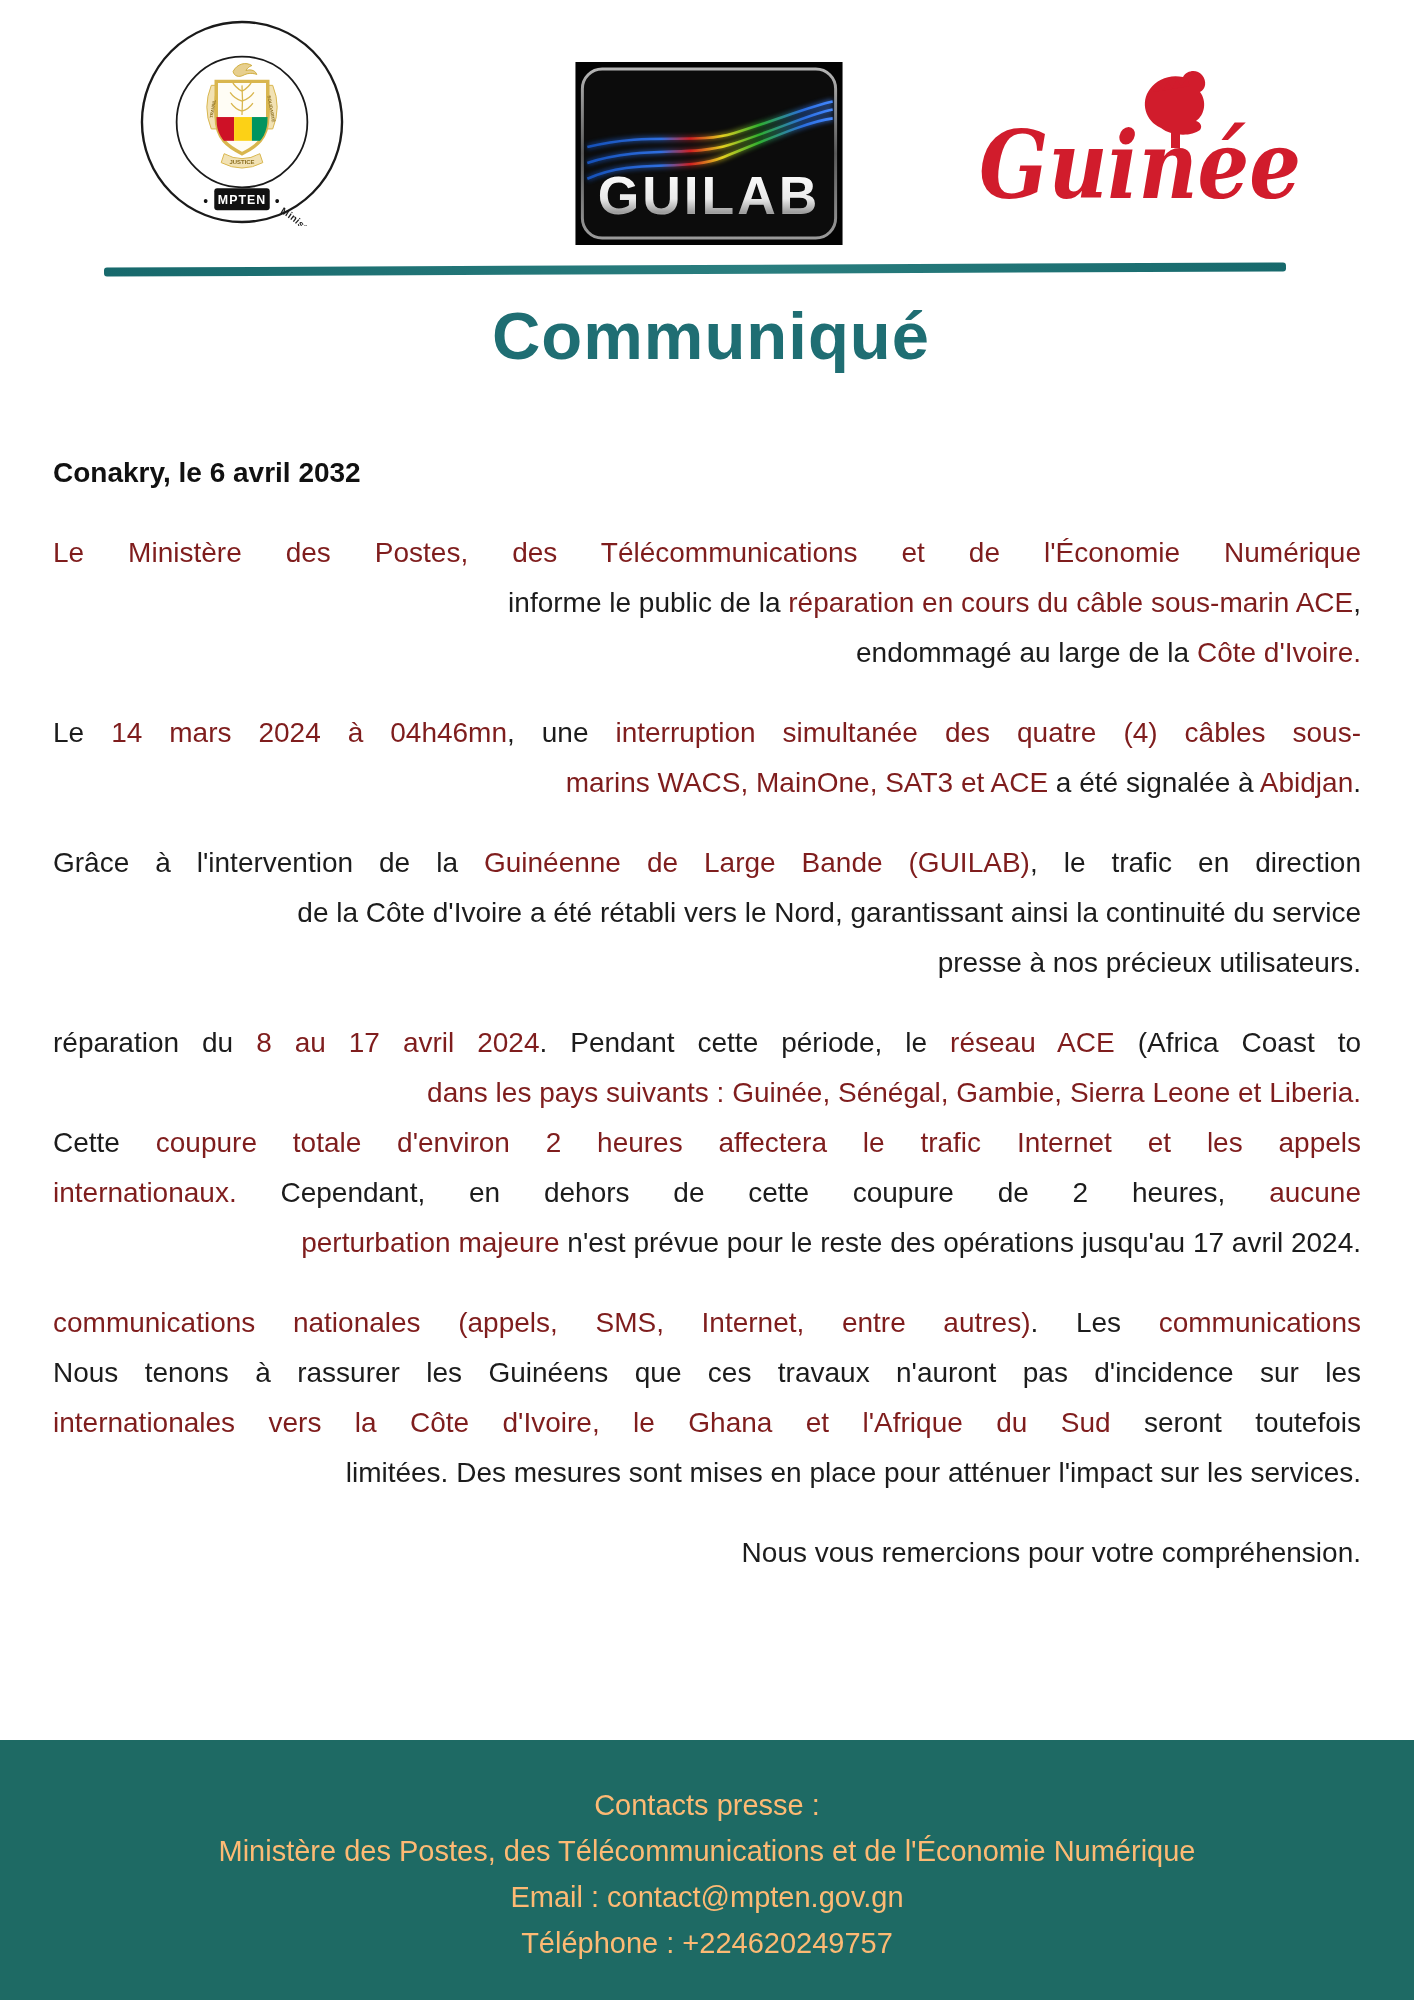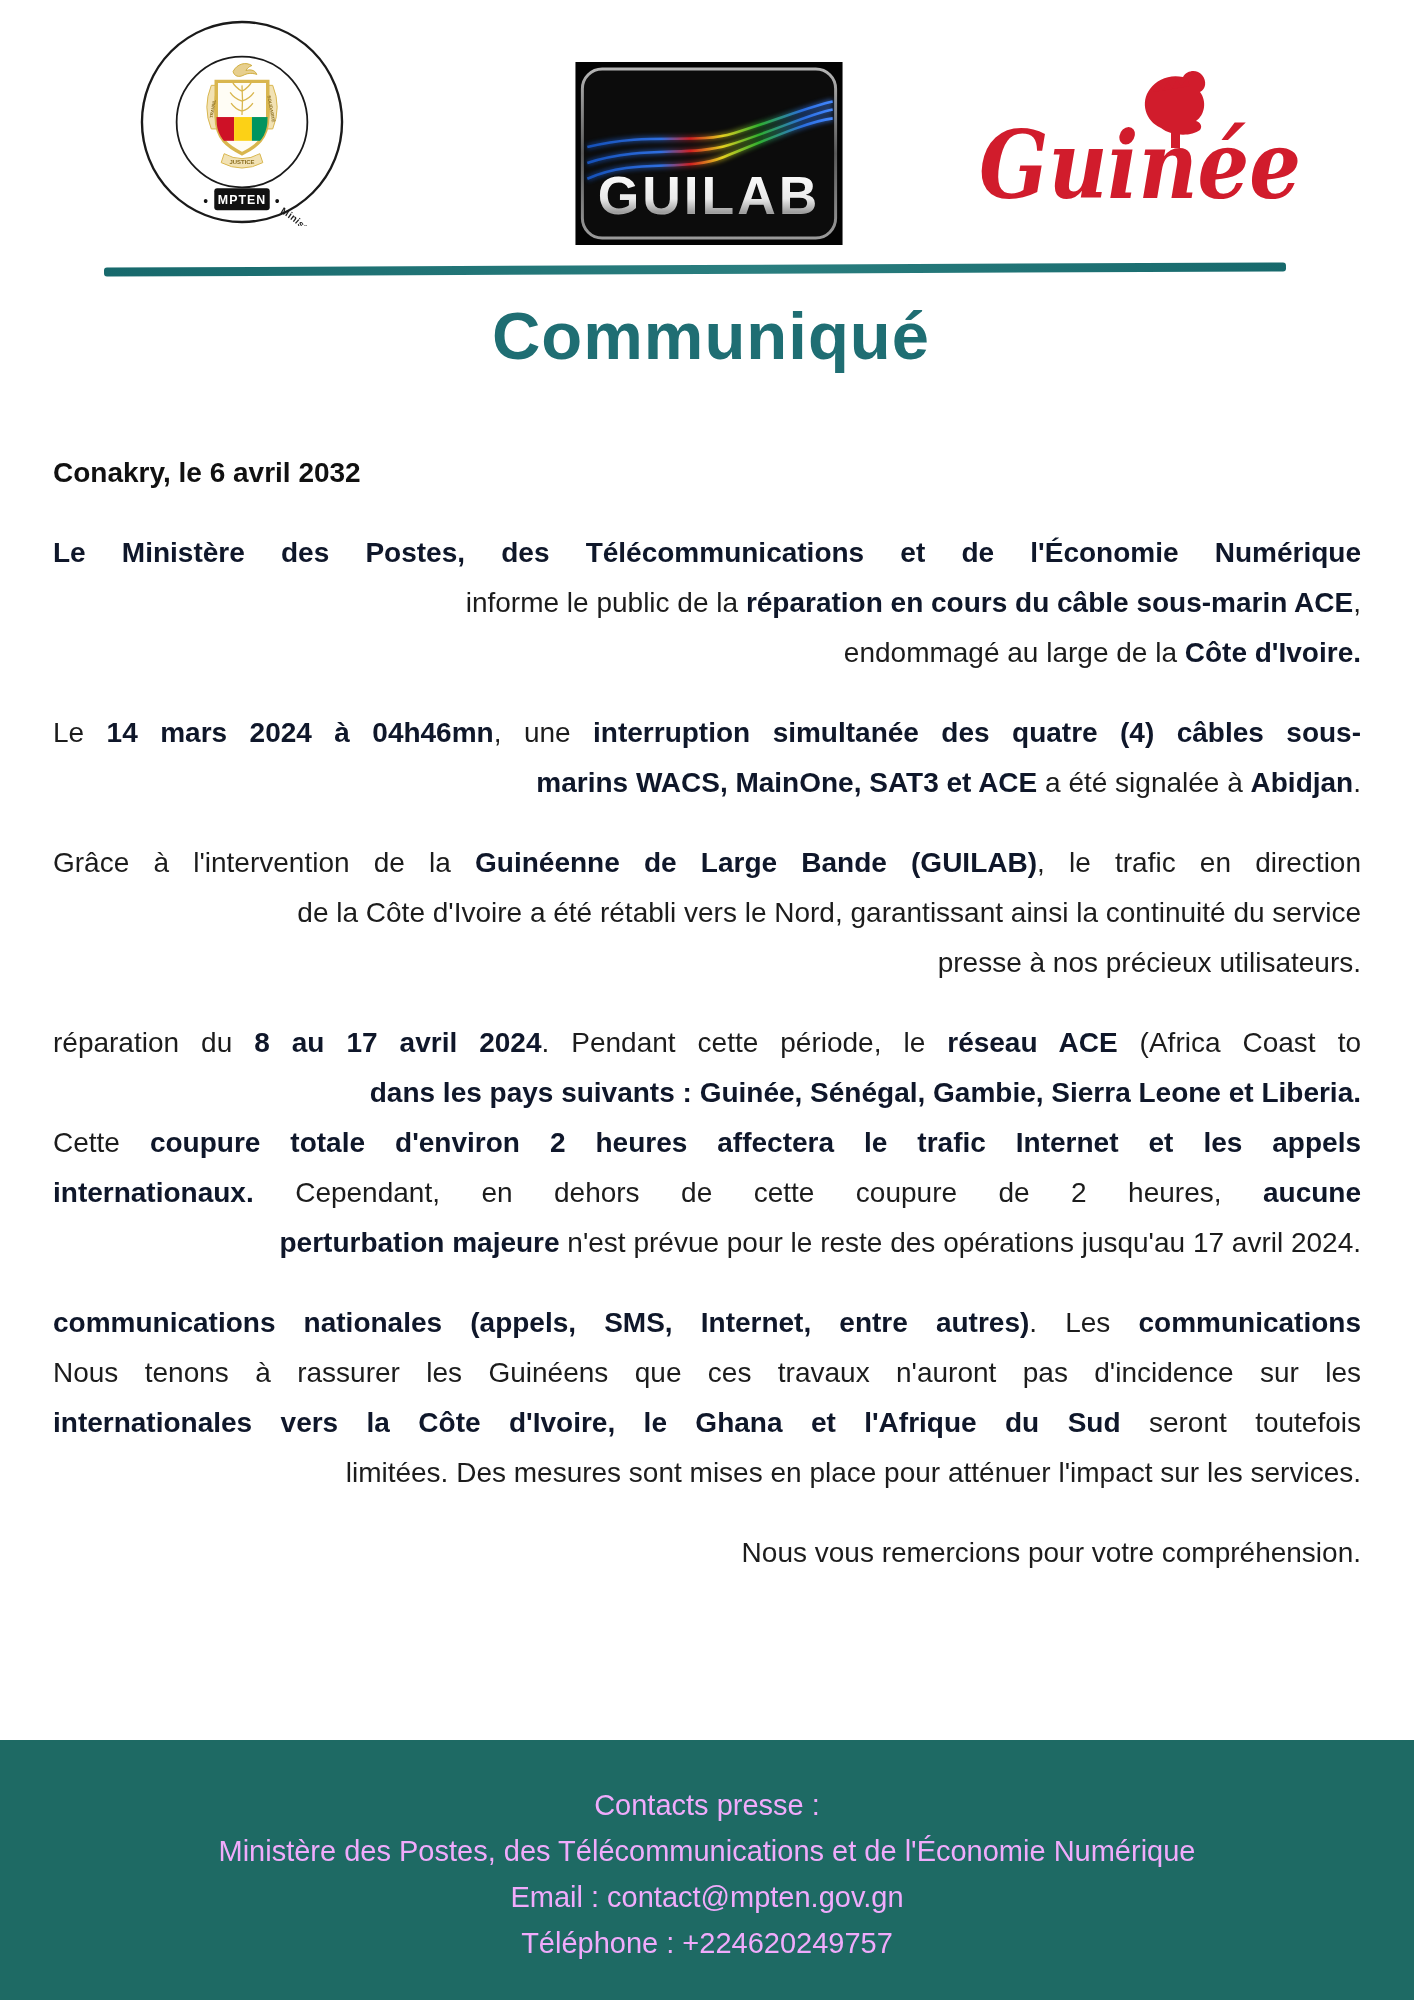--- a/index.html
+++ b/index.html
@@ -34,26 +34,26 @@
   }
 
   .content{
     position:absolute;left:53px;right:53px;top:448px;
     font-size:28px;line-height:50px;
   }
   .date-line{font-weight:bold;color:#111;margin:0 0 30px 0;}
   .para{margin:0 0 30px 0;}
   .para .line{text-align:right;}
   .para .line.jfull{text-align:justify;text-align-last:justify;}
-  .b{font-weight:bold;color:#0f172a;}
+  .b{font-weight:normal;color:#7f1d1d;}
 
   .footer{
     position:absolute;left:0;right:0;top:1740px;height:260px;
     background:var(--footer-bg);
-    color:#f0abfc;text-align:center;
+    color:#fdba74;text-align:center;
     font-size:29px;line-height:46px;
     padding-top:42px;box-sizing:border-box;
   }
   .footer div{margin:0;}
 </style>
 </head>
 <body>
 
 <div class="page">
 

